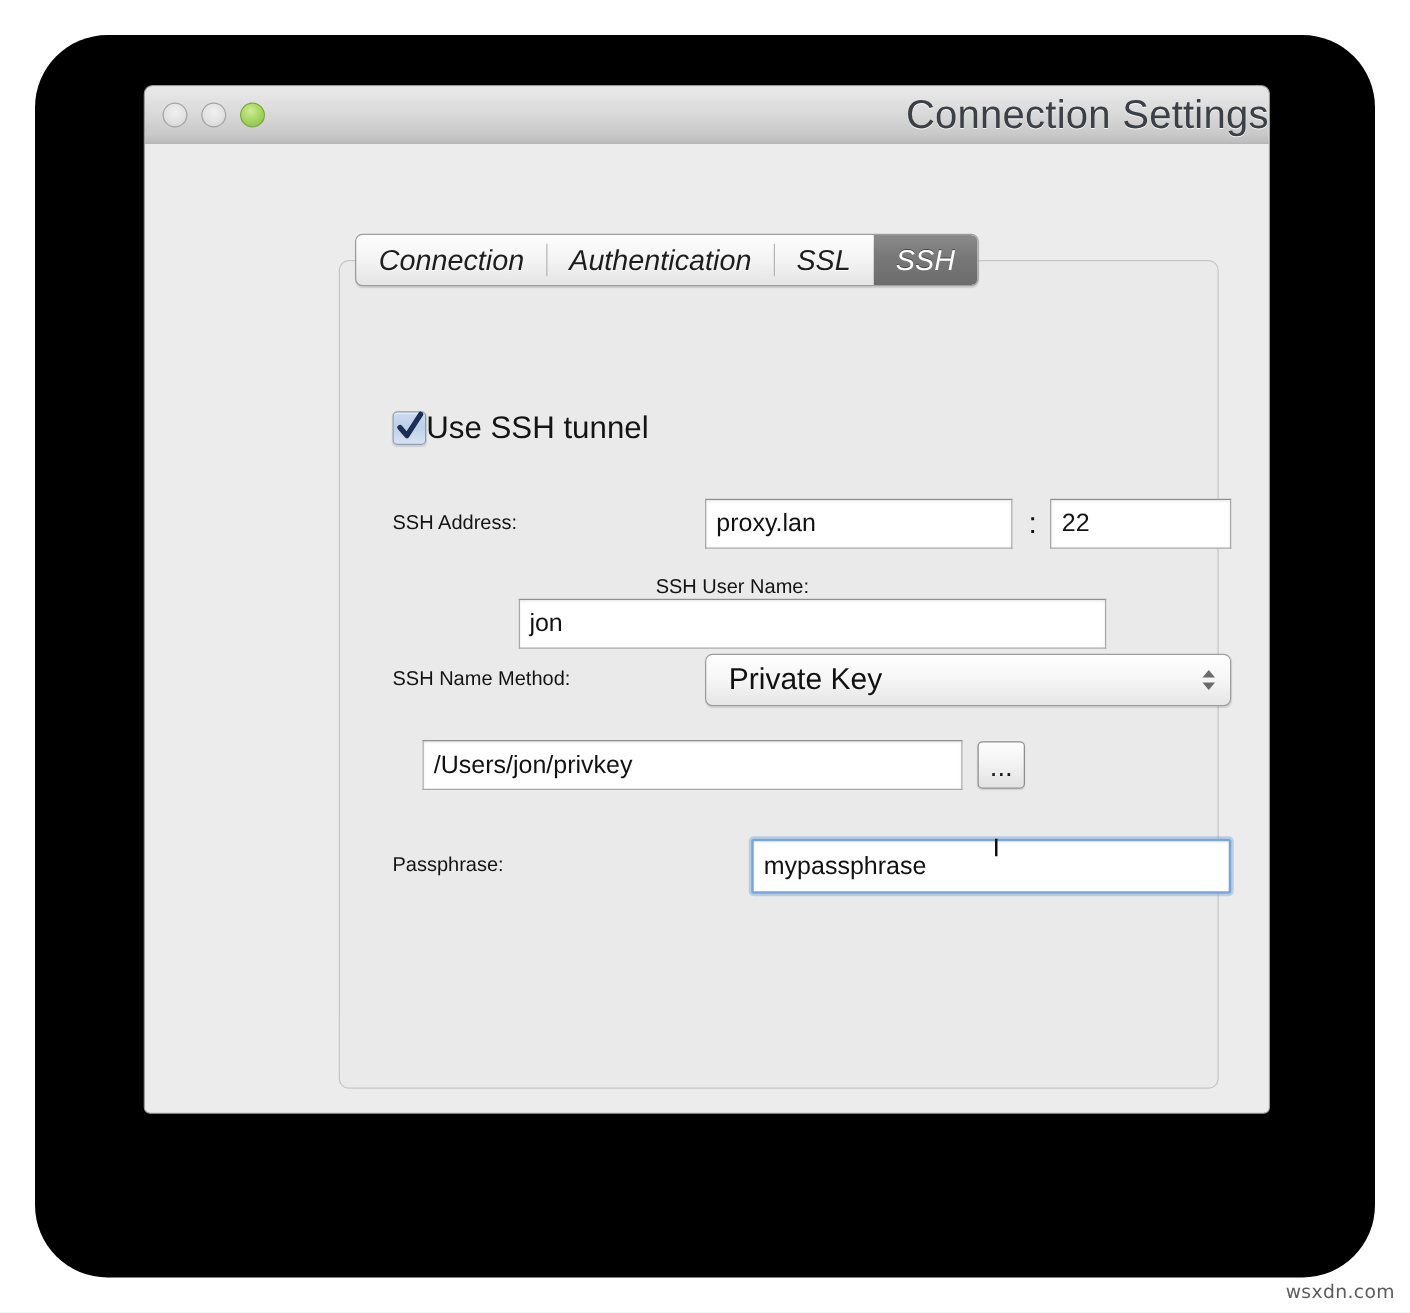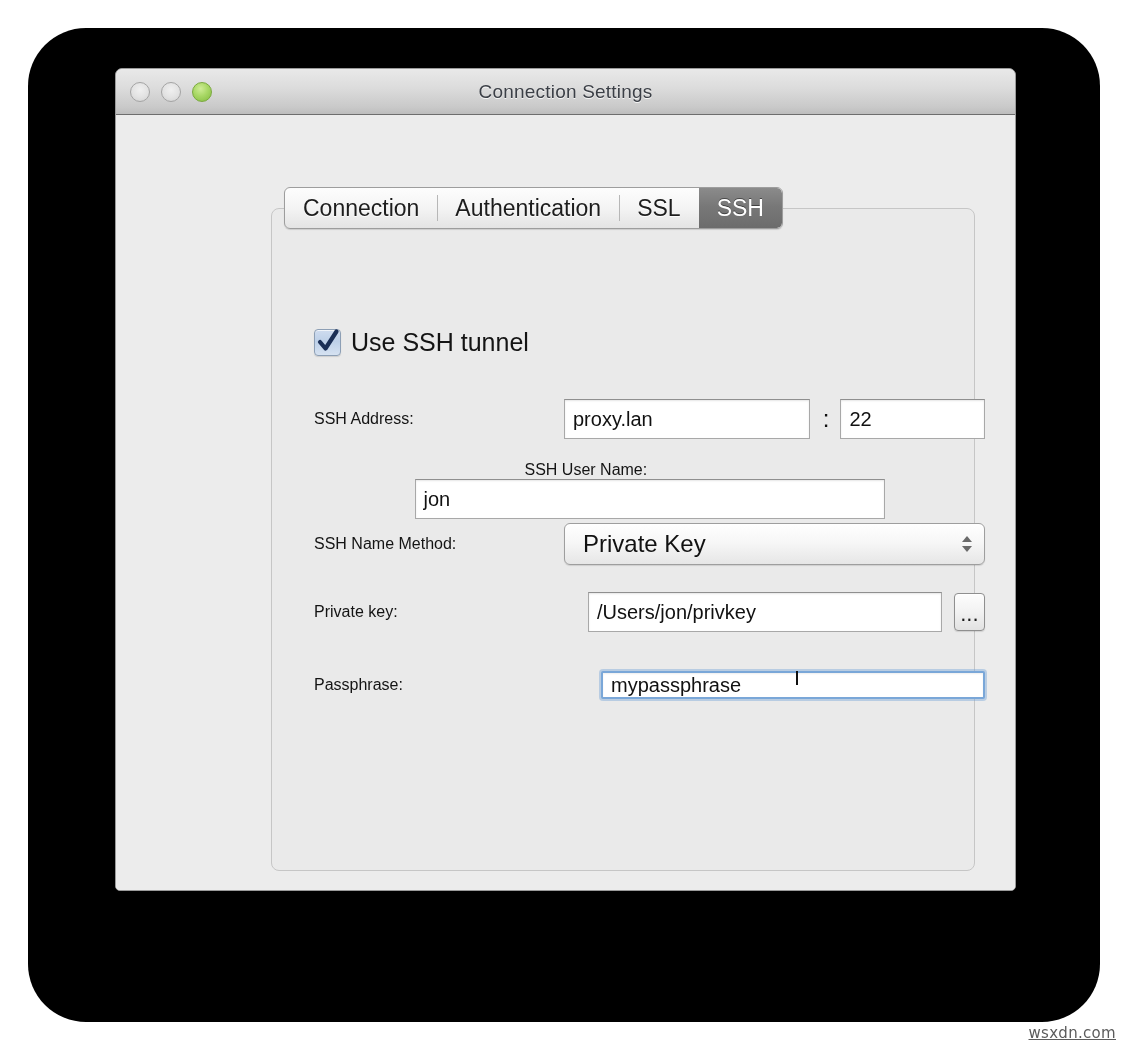--- a/index.html
+++ b/index.html
@@ -29,21 +29,20 @@
 
   #watermark {
     position: absolute;
     right: 12px;
     bottom: 8px;
     font-size: 15px;
     color: #5c5c5c;
     font-family: "DejaVu Sans", sans-serif;
     letter-spacing: 0.3px;
     user-select: none;
-    text-decoration: underline;
   }
 
   
   #window {
     position: absolute;
     left: 115px;
     top: 68px;
     width: 901px;
     height: 823px;
     border-radius: 7px 7px 5px 5px;
@@ -61,22 +60,22 @@
     background: linear-gradient(to bottom, #e9e9e9 0%, #dcdcdc 42%, #c9c9c9 85%, #bdbdbd 100%);
     border-bottom: 1px solid #6d6d6d;
     border-radius: 6px 6px 0 0;
     display: flex;
     align-items: center;
   }
   #title {
     position: absolute;
     left: 0;
     right: 0;
-    text-align: center;
-    font-size: 19px;
+    text-align: right;
+    font-size: 32px;
     color: #3b3f46;
     letter-spacing: 0.2px;
     font-family: "Liberation Sans", sans-serif;
     text-shadow: 0 1px 0 rgba(255,255,255,0.8);
   }
   .traffic {
     display: flex;
     gap: 11px;
     margin-left: 14px;
     z-index: 2;
@@ -122,20 +121,21 @@
   .tab {
     display: flex;
     align-items: center;
     padding: 0 18px;
     font-size: 23px;
     color: #1d1d1d;
     position: relative;
     white-space: nowrap;
     text-shadow: 0 1px 0 rgba(255,255,255,0.85);
     cursor: default;
+    font-style: italic;
   }
   .tab + .tab::before {
     content: "";
     position: absolute;
     left: 0;
     top: 7px;
     bottom: 7px;
     width: 1px;
     background: #b7b7b7;
   }
@@ -158,21 +158,21 @@
     box-sizing: border-box;
   }
 
   
   #checkrow {
     position: absolute;
     left: 198px;
     top: 213px;
     display: flex;
     align-items: center;
-    gap: 10px;
+    gap: 0;
     z-index: 6;
   }
   .checkbox {
     width: 27px;
     height: 27px;
     border-radius: 4px;
     background: linear-gradient(to bottom, #cfdcef 0%, #bdd0e8 45%, #d6e2f1 100%);
     border: 1px solid #8d9fb5;
     box-shadow: inset 0 1px 0 rgba(255,255,255,0.7), 0 1px 1px rgba(0,0,0,0.12);
     position: relative;
@@ -212,21 +212,21 @@
     font-size: 20px;
     color: #111111;
     box-shadow: inset 0 1px 2px rgba(0,0,0,0.10);
     position: relative;
     cursor: text;
   }
   .tf.focused {
     border: 2px solid #7aa7d8;
     box-shadow: 0 0 0 2px rgba(110,160,215,0.40), inset 0 1px 2px rgba(0,0,0,0.07);
     border-radius: 2px;
-    height: 28px;
+    height: 44px;
   }
   .caret {
     position: absolute;
     width: 2px;
     background: #111;
     top: 6px;
     bottom: 6px;
   }
   .colon {
     font-size: 24px;
@@ -355,21 +355,20 @@
       <div class="popup" style="width:470px;">
         <span style="margin-left:8px;">Private Key</span>
         <span class="arrows">
           <span class="arrow-up"></span>
           <span class="arrow-dn"></span>
         </span>
       </div>
     </div>
 
     <div class="row" style="top:477px;">
-      <span class="lbl">Private key:</span>
       <div class="tf" style="width:432px;margin-left:24px;" title="">
         <span>/Users/jon/privkey</span>
       </div>
       <div class="dotsbtn">
         <span>...</span>
       </div>
     </div>
 
     <div class="row" style="top:556px;gap:37px;">
       <span class="lbl">Passphrase:</span>

